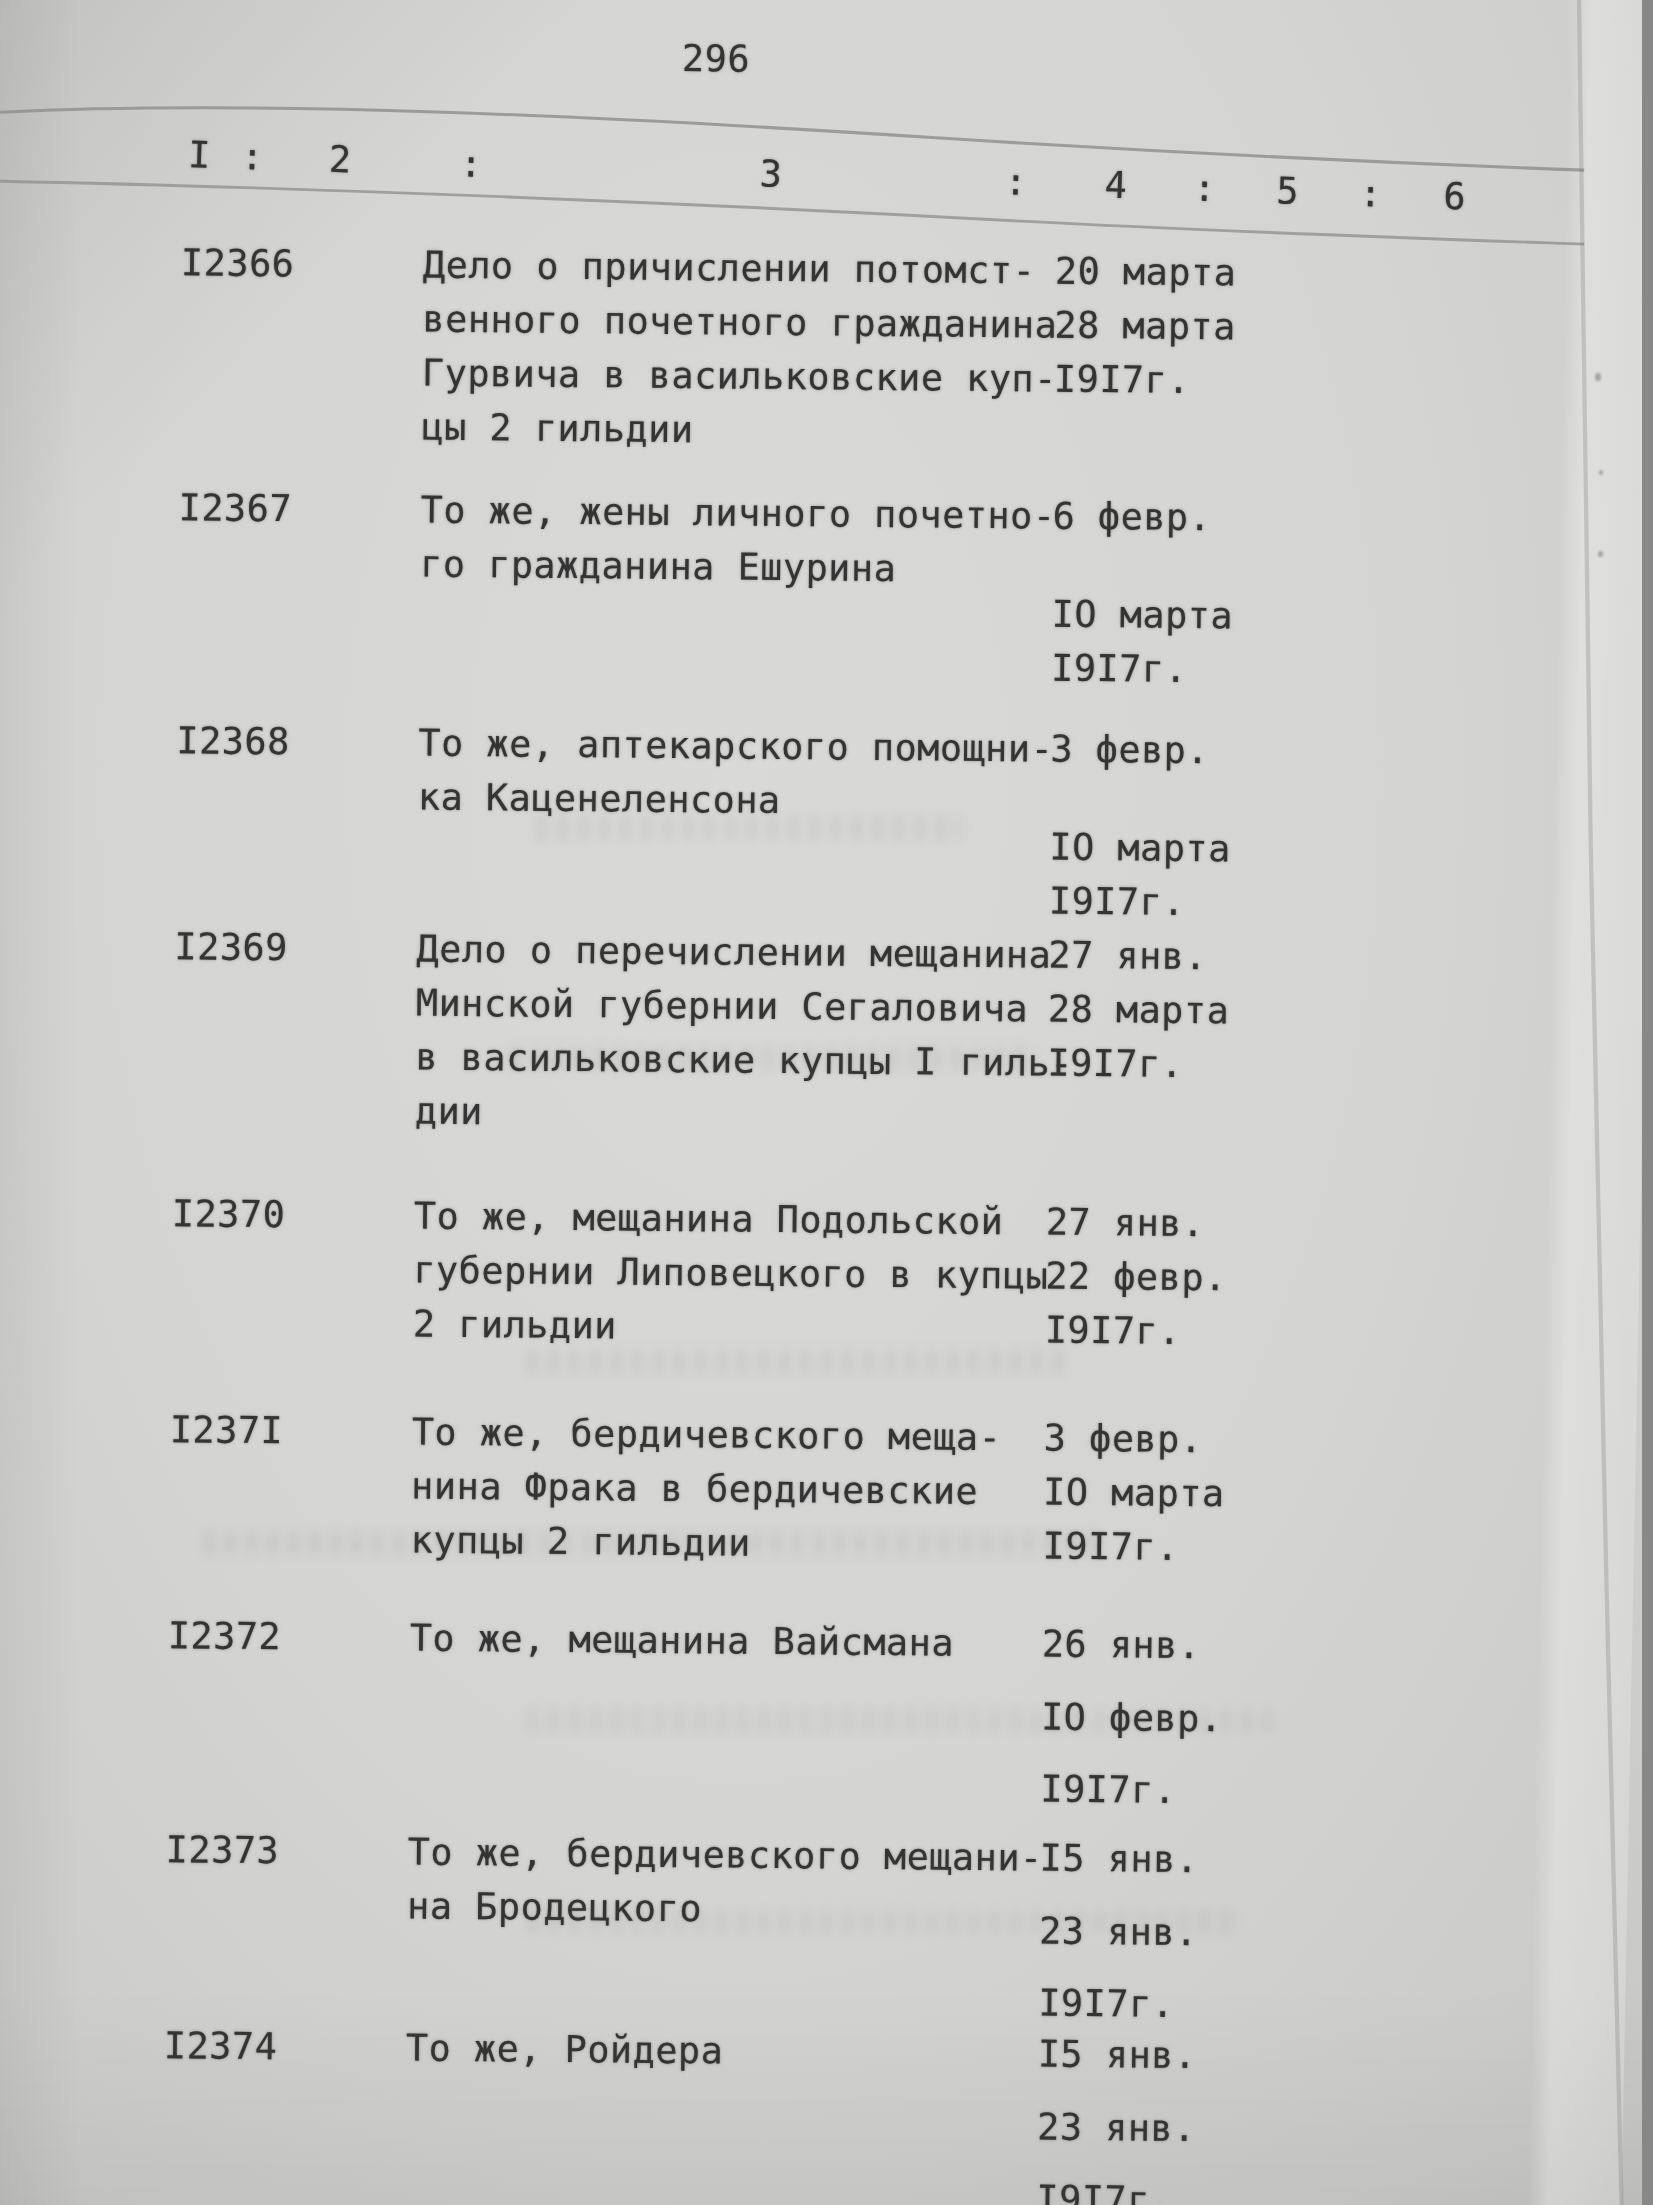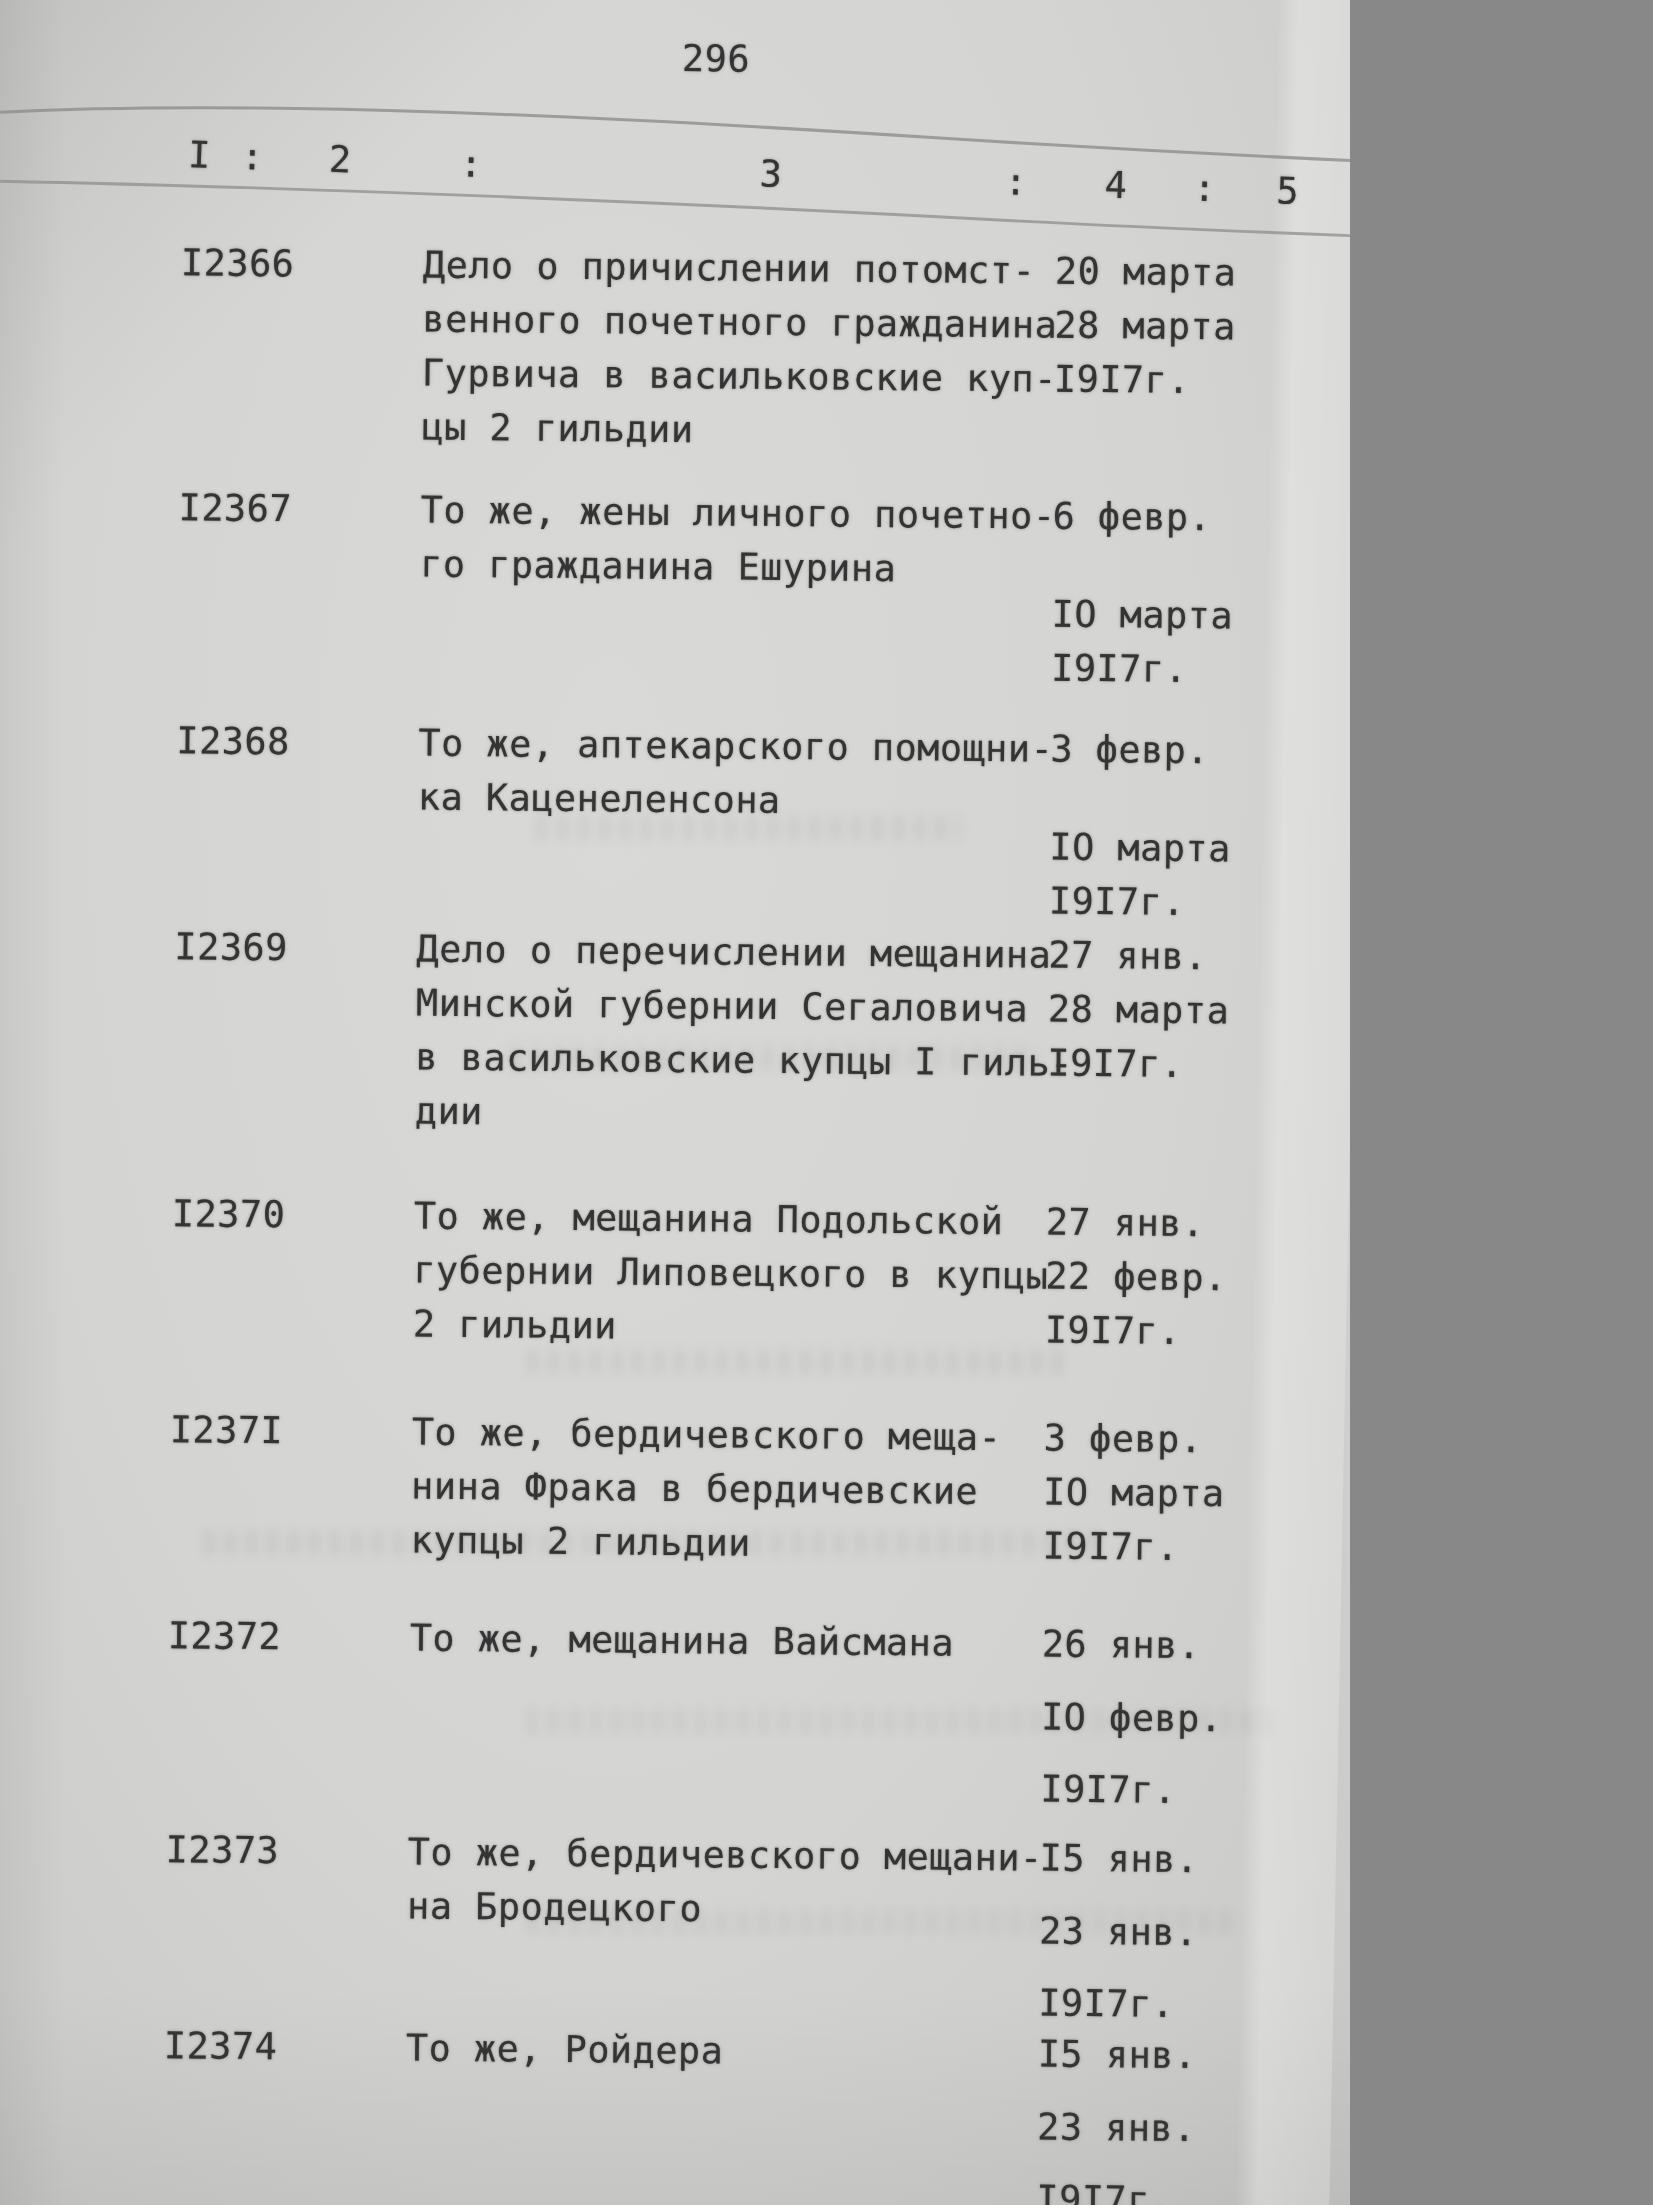--- a/index.html
+++ b/index.html
@@ -1,18 +1,18 @@
 <!DOCTYPE html>
 <html style="font-size:13.6px"><head>
 <meta charset="utf-8">
 <style>
   html,body{margin:0;padding:0;background:#888;}
   .page{
     position:relative;
-    width:1350px;height:2205px;
+    width:1642px;height:2205px;
     overflow:hidden;
     font-family:"DejaVu Sans Mono","Liberation Mono",monospace;
     color:#343434;
     background:
       linear-gradient(135deg, rgba(0,0,0,0.07), rgba(0,0,0,0) 16%),
       linear-gradient(0deg,   rgba(0,0,0,0.05), rgba(0,0,0,0) 10%),
       linear-gradient(90deg,  rgba(0,0,0,0.05), rgba(0,0,0,0) 5%),
       radial-gradient(ellipse at 45% 35%, #d9d9d7 0%, #d4d4d2 55%, #ccccca 85%, #c6c6c4 100%);
   }
   

